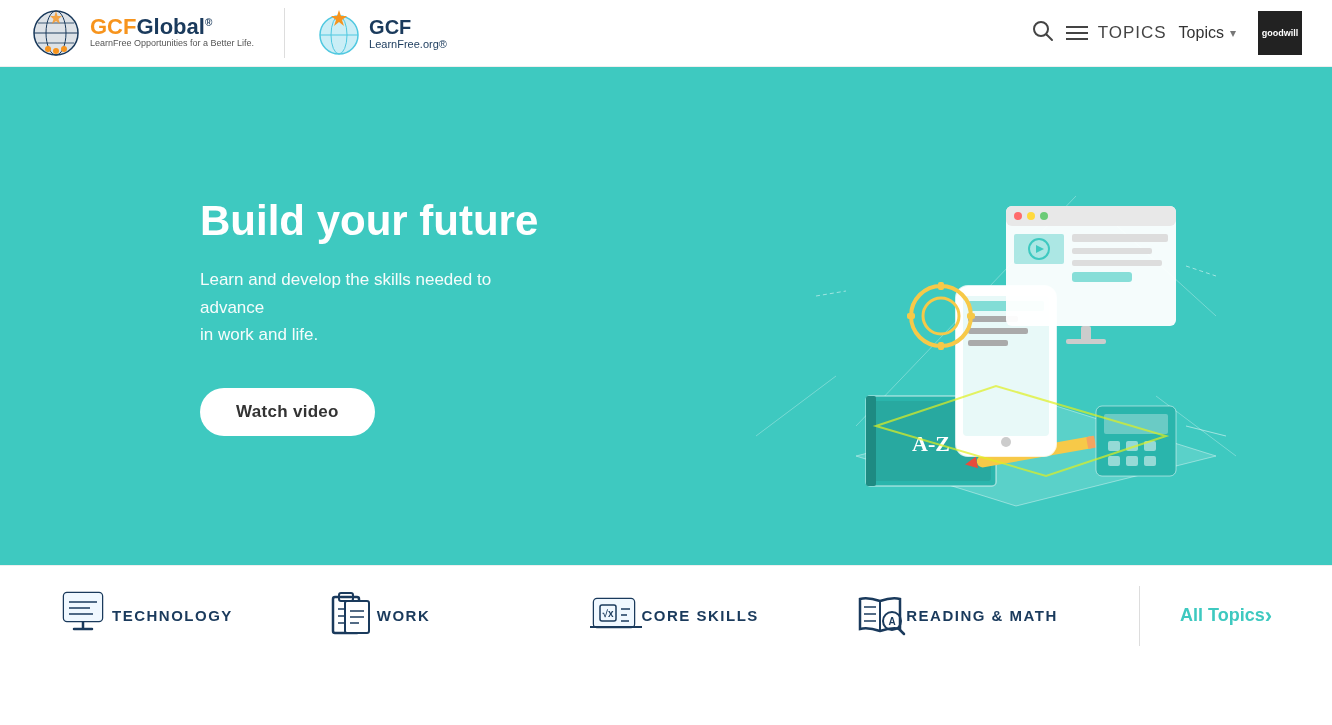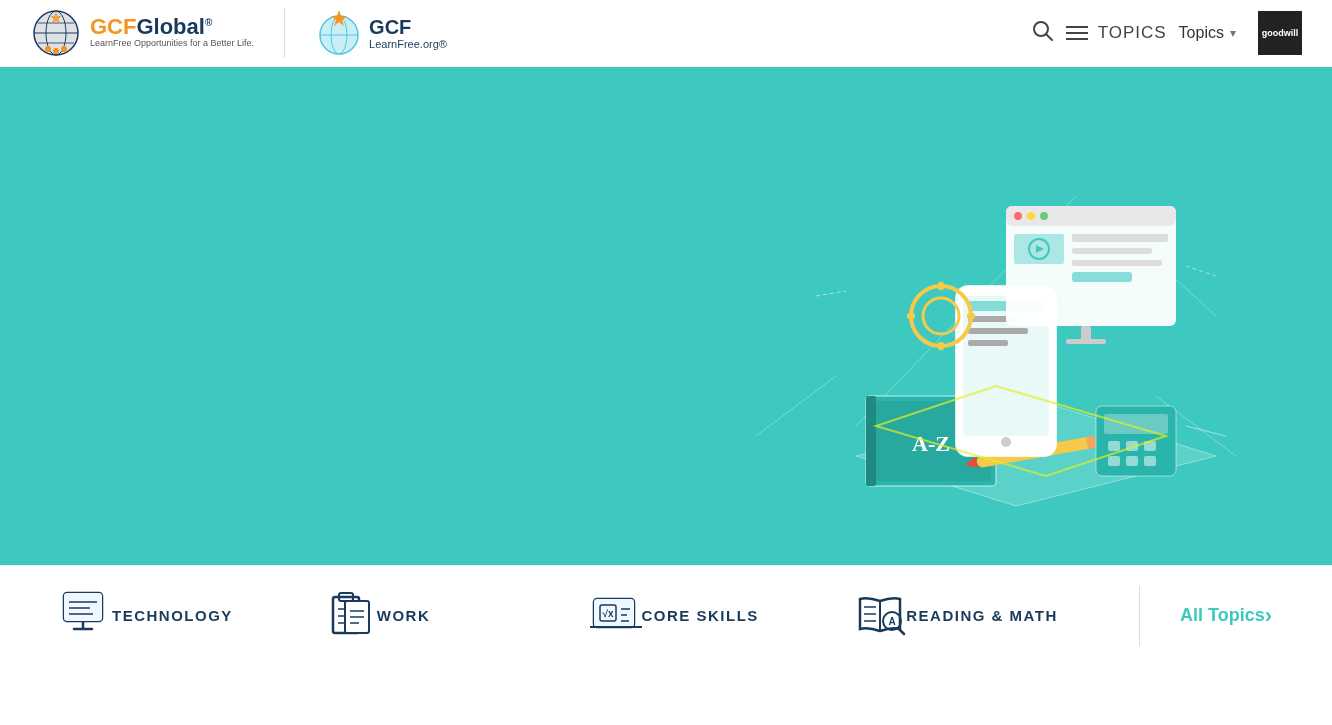--- a/index.html
+++ b/index.html
@@ -288,20 +288,27 @@
       <span class="chevron">▾</span>
     </div>
 
     <div class="goodwill-logo">
       <span>goodwill</span>
     </div>
   </nav>
 </header>
 
 <section class="hero">
+  <div class="hero-content">
+    <h1 class="hero-title">Build your future</h1>
+    <p class="hero-subtitle">
+      Learn and develop the skills needed to advance<br>in work and life.
+    </p>
+    <button class="watch-video-btn">Watch video</button>
+  </div>
 
   <div class="hero-illustration">
     <svg class="hero-svg" viewBox="0 0 480 400">
 
       <line x1="100" y1="310" x2="320" y2="80" stroke="rgba(255,255,255,0.3)" stroke-width="1"></line>
       <line x1="350" y1="100" x2="460" y2="200" stroke="rgba(255,255,255,0.3)" stroke-width="1"></line>
       <line x1="80" y1="260" x2="0" y2="320" stroke="rgba(255,255,255,0.3)" stroke-width="1"></line>
       <line x1="400" y1="280" x2="480" y2="340" stroke="rgba(255,255,255,0.3)" stroke-width="1"></line>
 
       <polygon points="100,340 260,390 460,340 300,290" fill="rgba(255,255,255,0.15)" stroke="rgba(255,255,255,0.4)" stroke-width="1"></polygon>

